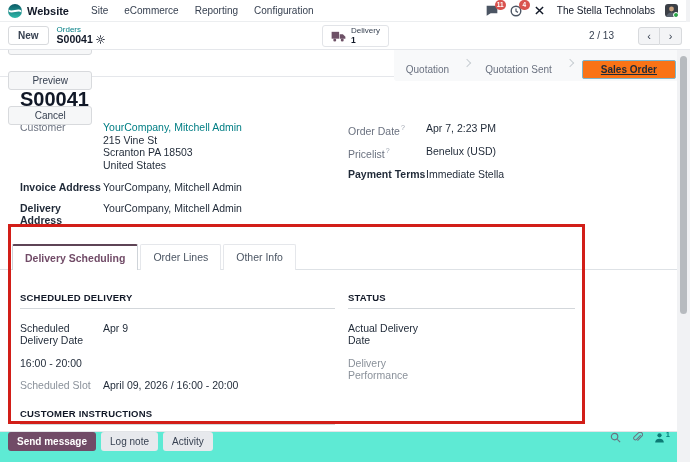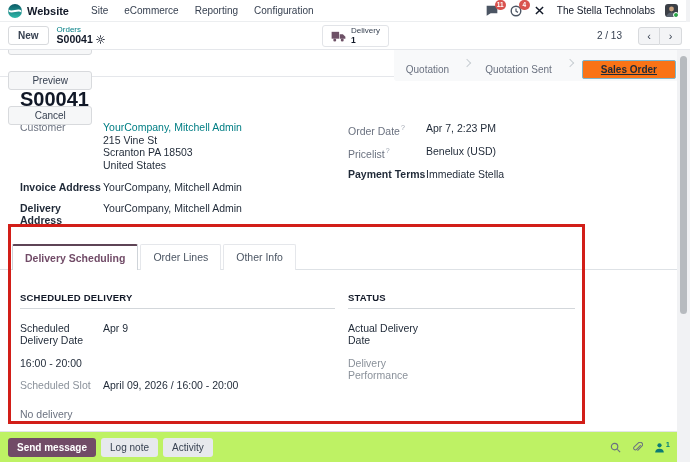--- a/index.html
+++ b/index.html
@@ -47,21 +47,21 @@
   .crumb-parent { font-size:8px; color:#017E84; cursor:pointer; }
   .crumb-current { font-size:10.5px; font-weight:600; color:#111827; display:flex; align-items:center; gap:3px; }
   .stat-button {
     position:absolute; left:322px; top:3px; height:22px;
     border:1px solid #e2e4e8; border-radius:3px; background:#fff;
     display:flex; align-items:center; gap:5px; padding:0 8px; cursor:pointer;
   }
   .stat-text { line-height:1; }
   .stat-label { font-size:8px; color:#374151; }
   .stat-count { font-size:8.5px; font-weight:600; color:#111827; margin-top:1px; }
-  .pager { margin-left:auto; display:flex; align-items:center; gap:16px; }
+  .pager { margin-left:auto; display:flex; align-items:center; gap:24px; }
   .pager-value { font-size:10px; color:#374151; }
   .pager-btns { display:flex; }
   .pager-btn { width:22px; height:18px; padding:0; font-size:11px; color:#374151; background:#f3f4f6; }
   .pager-btn:first-child { border-radius:3px 0 0 3px; }
   .pager-btn:last-child { border-radius:0 3px 3px 0; border-left:none; }
 
   
   .actionbar {
     position:absolute; top:50px; left:0; width:690px; height:27px;
     background:#fff; border-bottom:1px solid #e5e7eb;
@@ -117,22 +117,22 @@
 
   
   .annotation-box {
     position:absolute; left:8px; top:224px; width:577px; height:200px;
     border:3px solid #d21e18; pointer-events:none; z-index:10;
   }
 
   
   .chatter {
     position:absolute; top:431px; left:0; width:690px; height:31px;
-    background:#bef264; border-top:1px solid #e3e5e8;
-    display:flex; align-items:center; padding:0 8px;
+    background:#5eead4; border-top:1px solid #e3e5e8;
+    display:flex; align-items:flex-start; padding:0 8px;
   }
   .chat-btn { border:none; border-radius:3px; font-size:10px; padding:4px 9px; cursor:pointer; }
   .chat-btn.primary { background:#714B67; color:#fff; font-weight:600; }
   .chat-btn.secondary { background:#e7e9ed; color:#374151; margin-left:5px; }
   .chatter-icons { margin-left:auto; display:flex; align-items:center; gap:11px; padding-right:12px; }
   .follower { display:flex; align-items:flex-start; gap:1px; cursor:pointer; }
   .follower-count { font-size:7.5px; color:#00807c; font-weight:600; margin-top:-2px; }
 
   
   .scroll-track { position:absolute; right:0; top:50px; width:13px; height:412px; background:#f1f2f4; z-index:6; }
@@ -311,20 +311,21 @@
         </div>
         <div class="srow">
           <span class="fvalue">16:00 - 20:00</span>
         </div>
         <div class="srow">
           <span class="flabel muted">Scheduled Slot</span>
           <span class="fvalue">April 09, 2026 / 16:00 - 20:00</span>
         </div>
 
         <div class="instructions">
+          <div class="section-title">CUSTOMER INSTRUCTIONS</div>
           <div class="muted-text">No delivery</div>
 
         </div>
       </div>
 
       <div class="pcol-right">
         <div class="section-title">STATUS</div>
         <div class="srow">
           <span class="flabel" style="width:80px">Actual Delivery Date</span>
           <span class="fvalue"></span>

